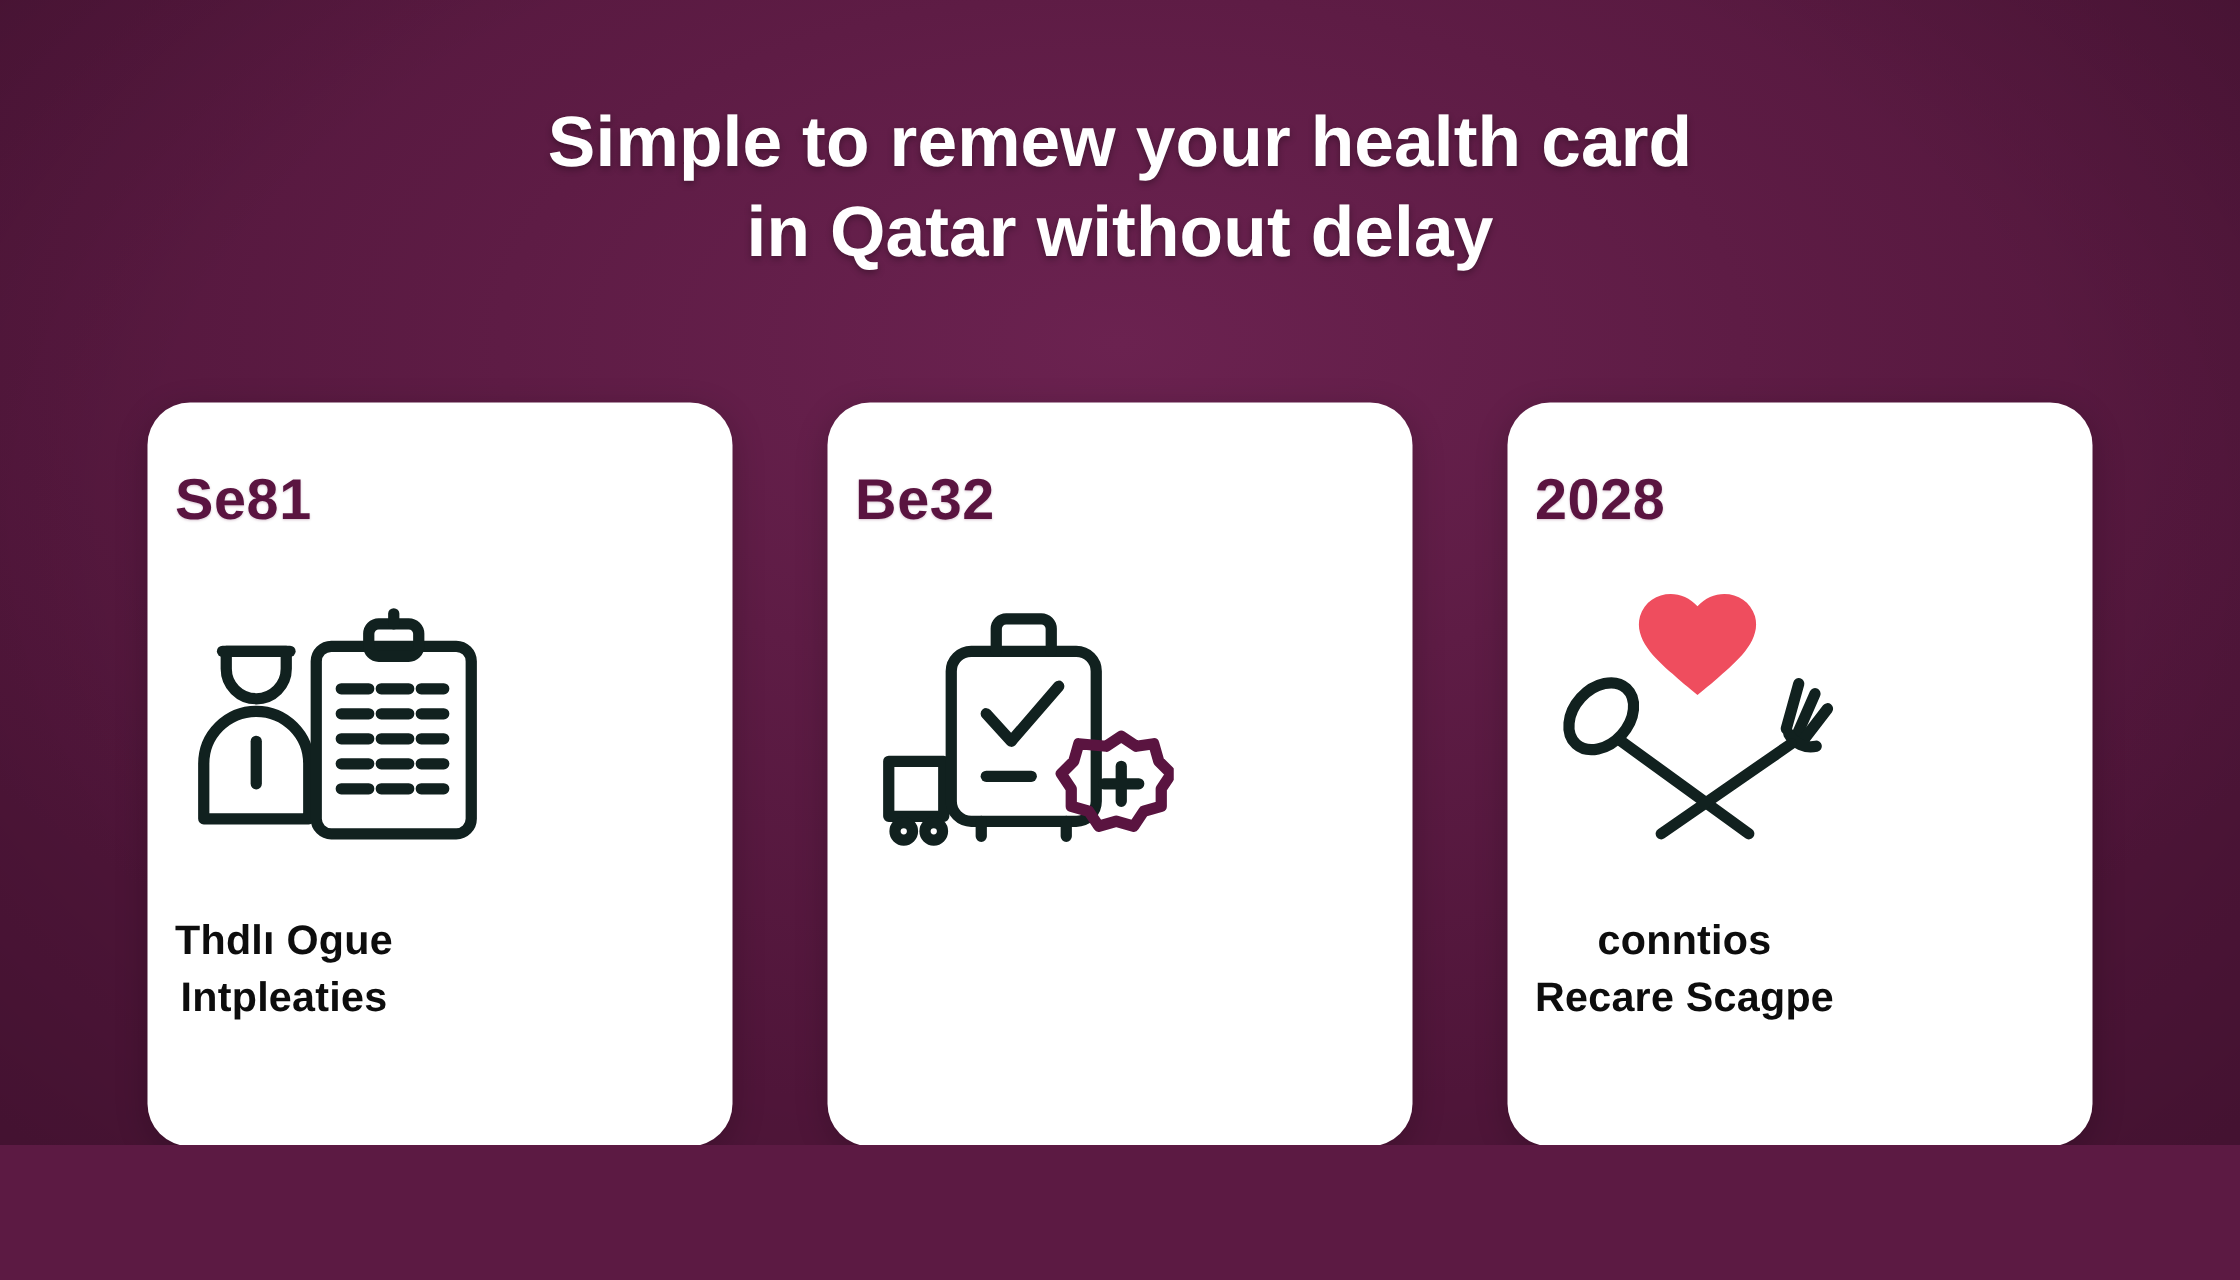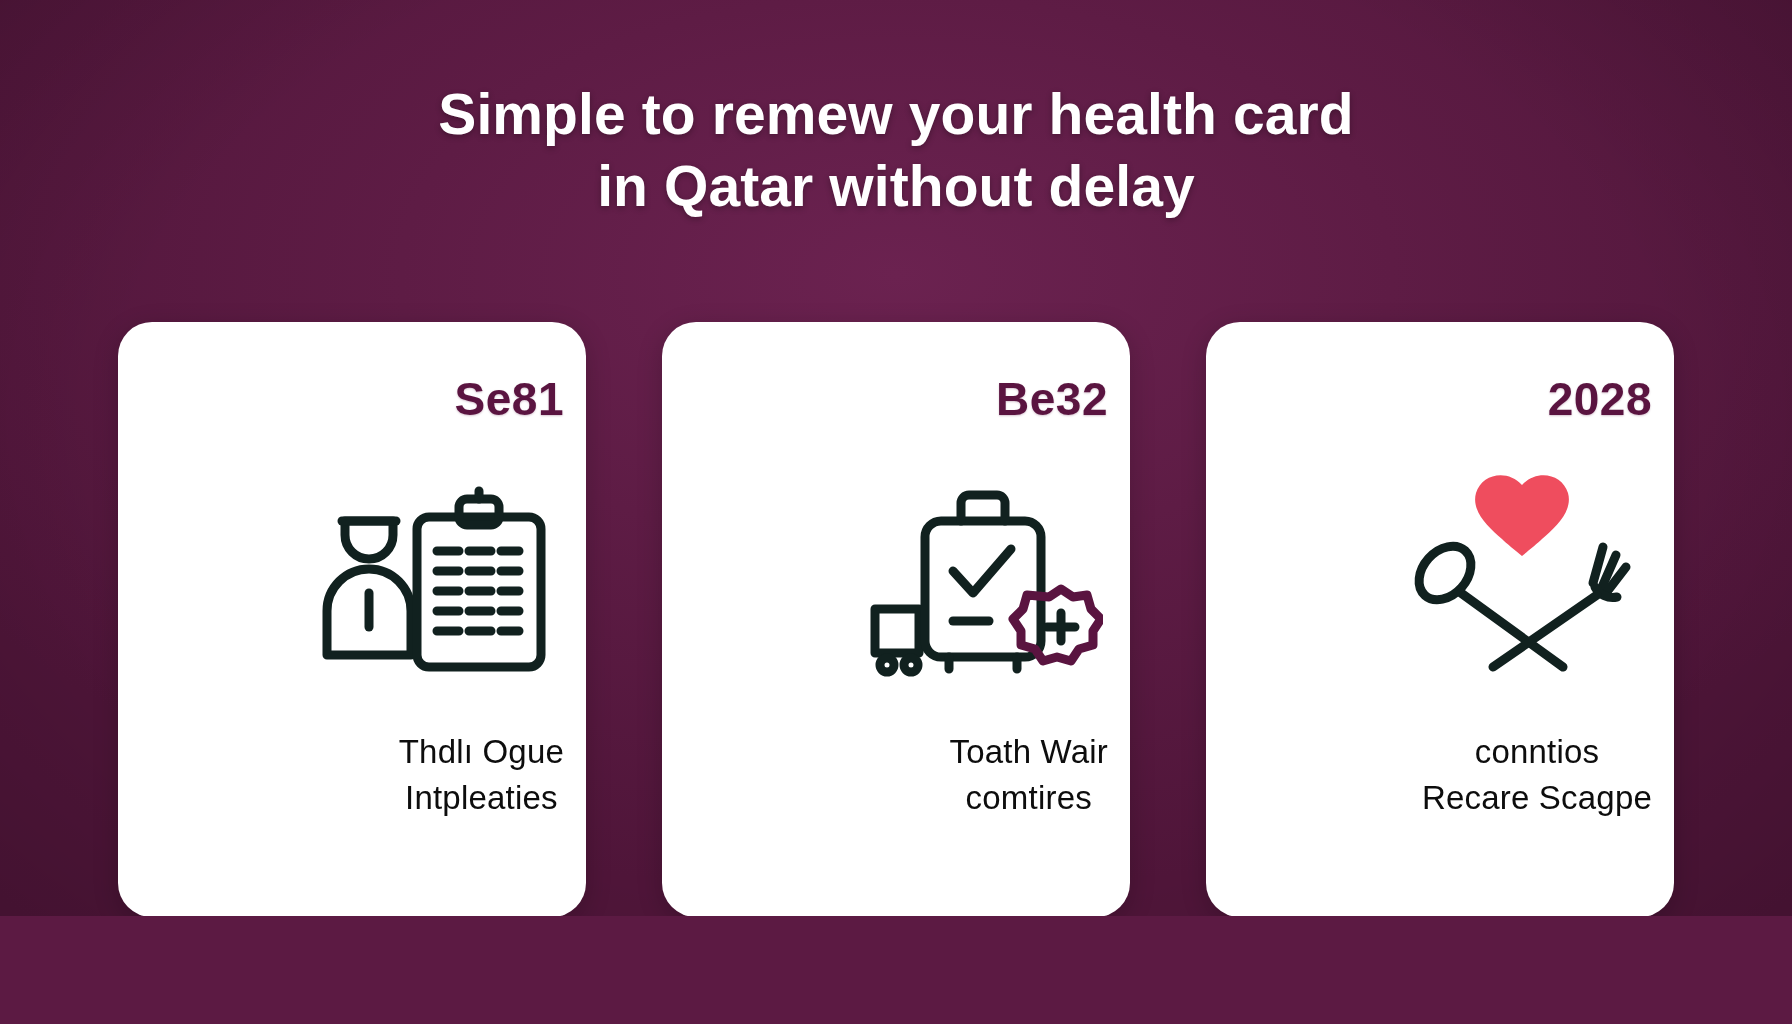--- a/index.html
+++ b/index.html
@@ -59,21 +59,21 @@
     gap:76px;
     z-index:3;
   }
   .card {
     width:468px;
     height:595px;
     background:#ffffff;
     border-radius:34px;
     display:flex;
     flex-direction:column;
-    align-items:flex-end;
+    align-items:flex-start;
     padding:34px 22px 30px 22px;
     box-shadow:0 6px 26px rgba(0,0,0,0.20);
     position:relative;
   }
   .card-heading {
     font-size:46px;
     font-weight:bold;
     color:#5a1440;
     letter-spacing:0.5px;
     line-height:1;
@@ -87,21 +87,21 @@
     display:flex;
     align-items:center;
     justify-content:center;
   }
   .card-icon svg { display:block; }
   .card-caption {
     margin-top:40px;
     text-align:center;
     color:#0d0d0d;
     font-size:33px;
-    font-weight:normal;
+    font-weight:bold;
     line-height:46px;
     letter-spacing:0.2px;
   }
   .card-caption .cap-line { display:block; white-space:nowrap; }
 </style>
 </head>
 <body>
 
 <div id="poster">
 
@@ -164,24 +164,20 @@
 
           <path d="M96 188 v12 M164 188 v12"></path>
 
           <g stroke="#5a1440" stroke-width="9">
             <path d="M196 128 l12 -8 l12 8 l14 -2 l4 14 l10 10 l-8 12 l0 14 l-14 4 l-8 12 l-14 -4 l-14 4 l-8 -12 l-14 -4 l0 -14 l-8 -12 l10 -10 l4 -14 z"></path>
           </g>
           <path d="M208 144 v28 M194 158 h28" stroke="#11211f" stroke-width="9"></path>
         </svg>
       </div>
 
-      <div class="card-caption">
-        <span class="cap-line">Toath Wair</span>
-        <span class="cap-line">comtires</span>
-      </div>
     </div>
 
     <div class="card">
       <div class="card-heading">2028</div>
 
       <div class="card-icon">
         <svg width="250" height="215" viewBox="0 0 250 215" fill="none" stroke="#11211f" stroke-width="9" stroke-linecap="round" stroke-linejoin="round">
 
           <path d="M125 16 c-14 -16 -40 -12 -46 8 c-5 18 12 34 26 46 c4 4 14 12 20 17 c6 -5 16 -13 20 -17 c14 -12 31 -28 26 -46 c-6 -20 -32 -24 -46 -8 z" fill="#ef4d5e" stroke="none"></path>
 

